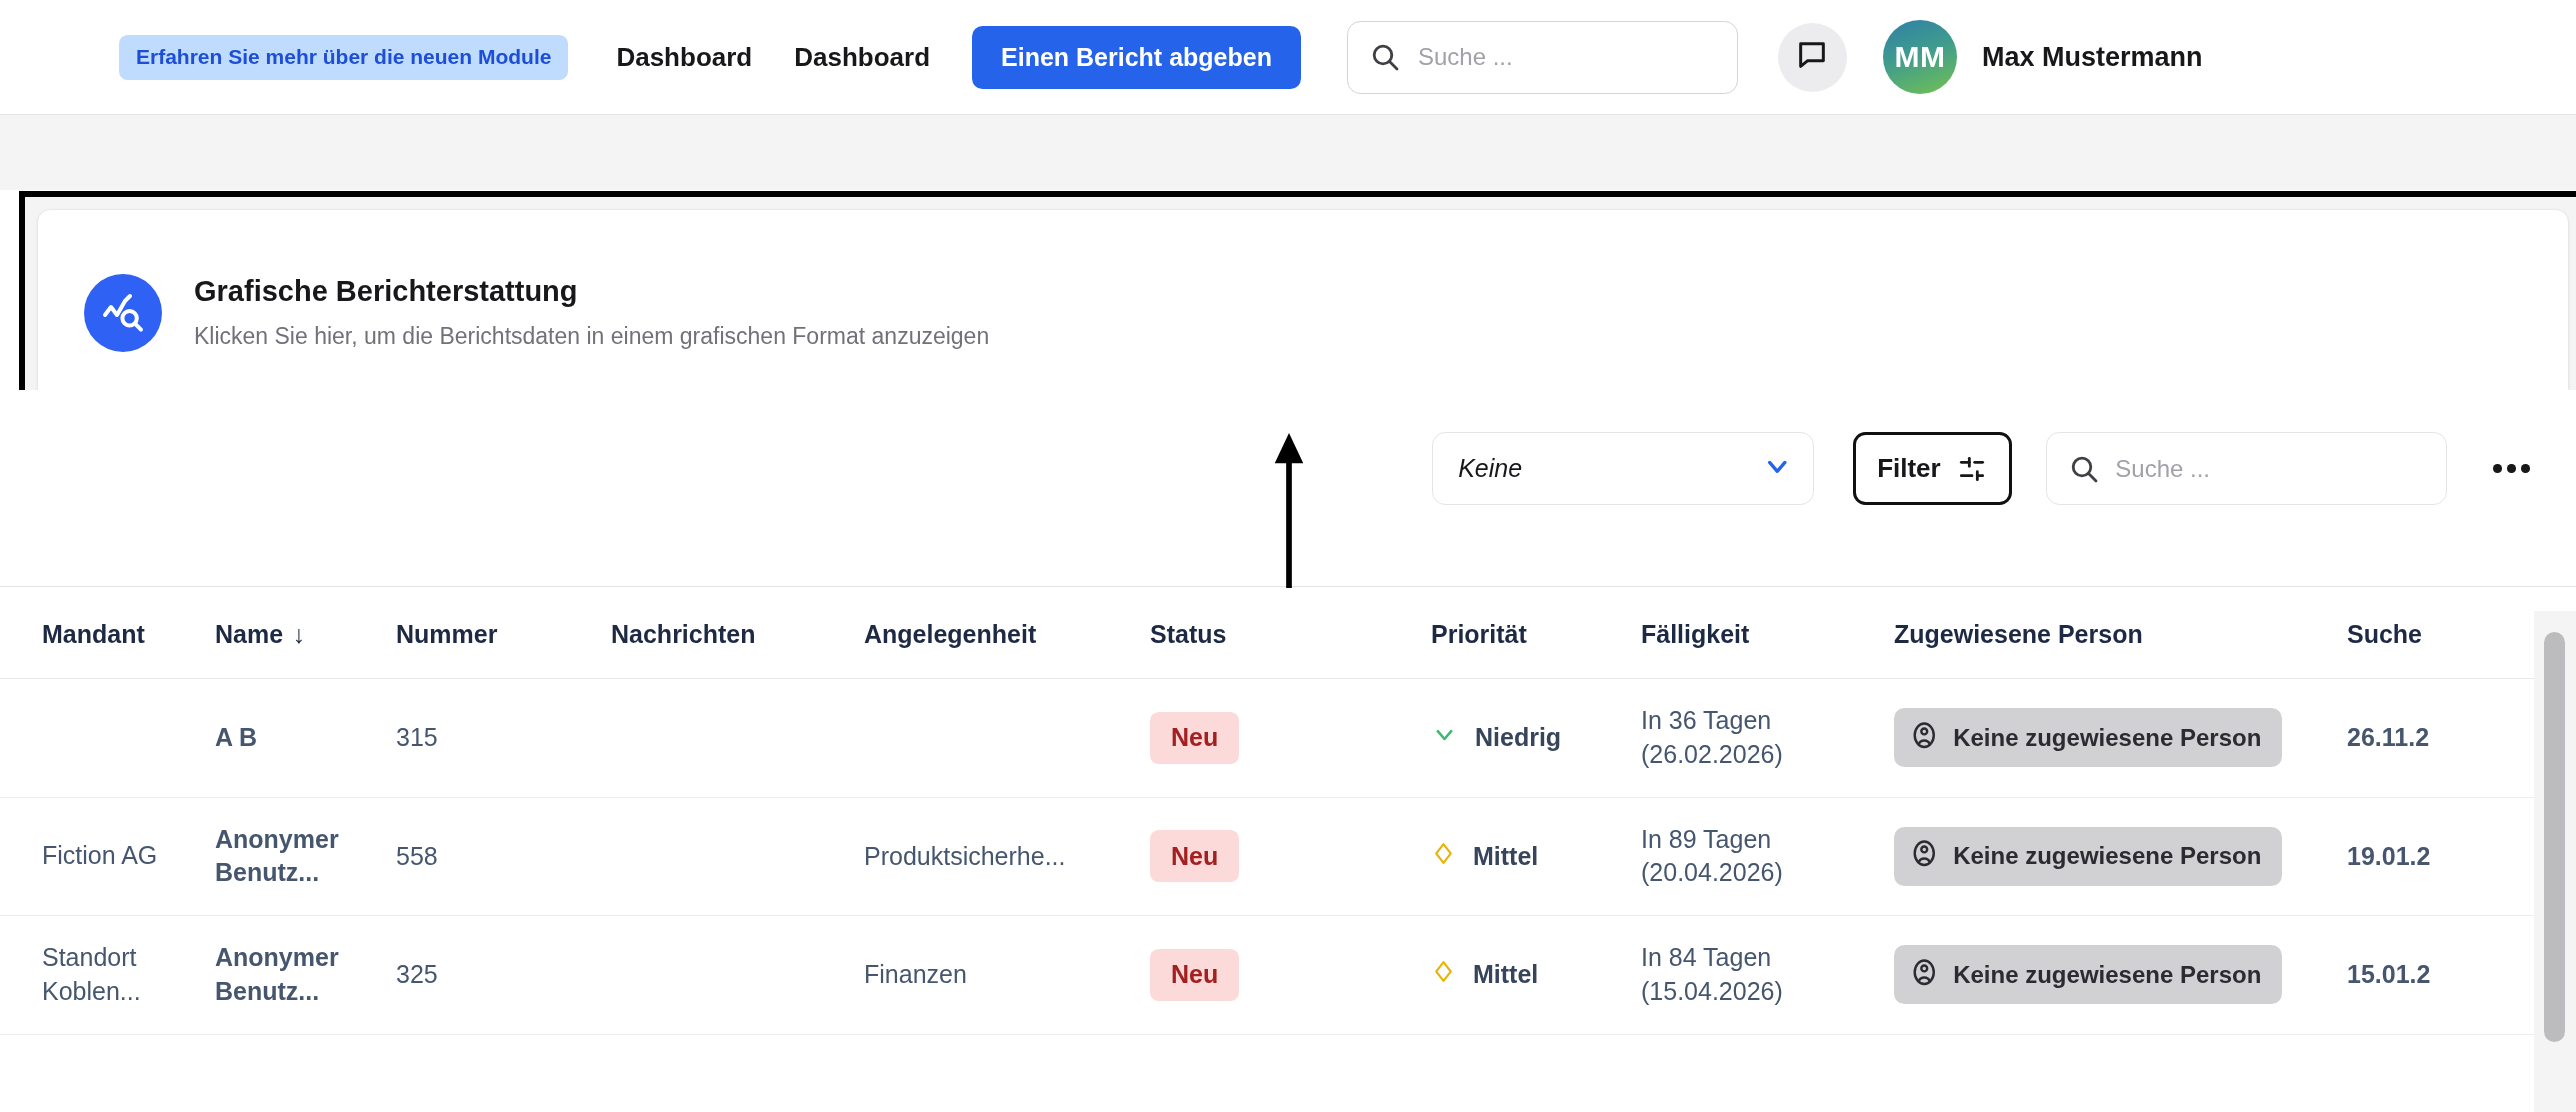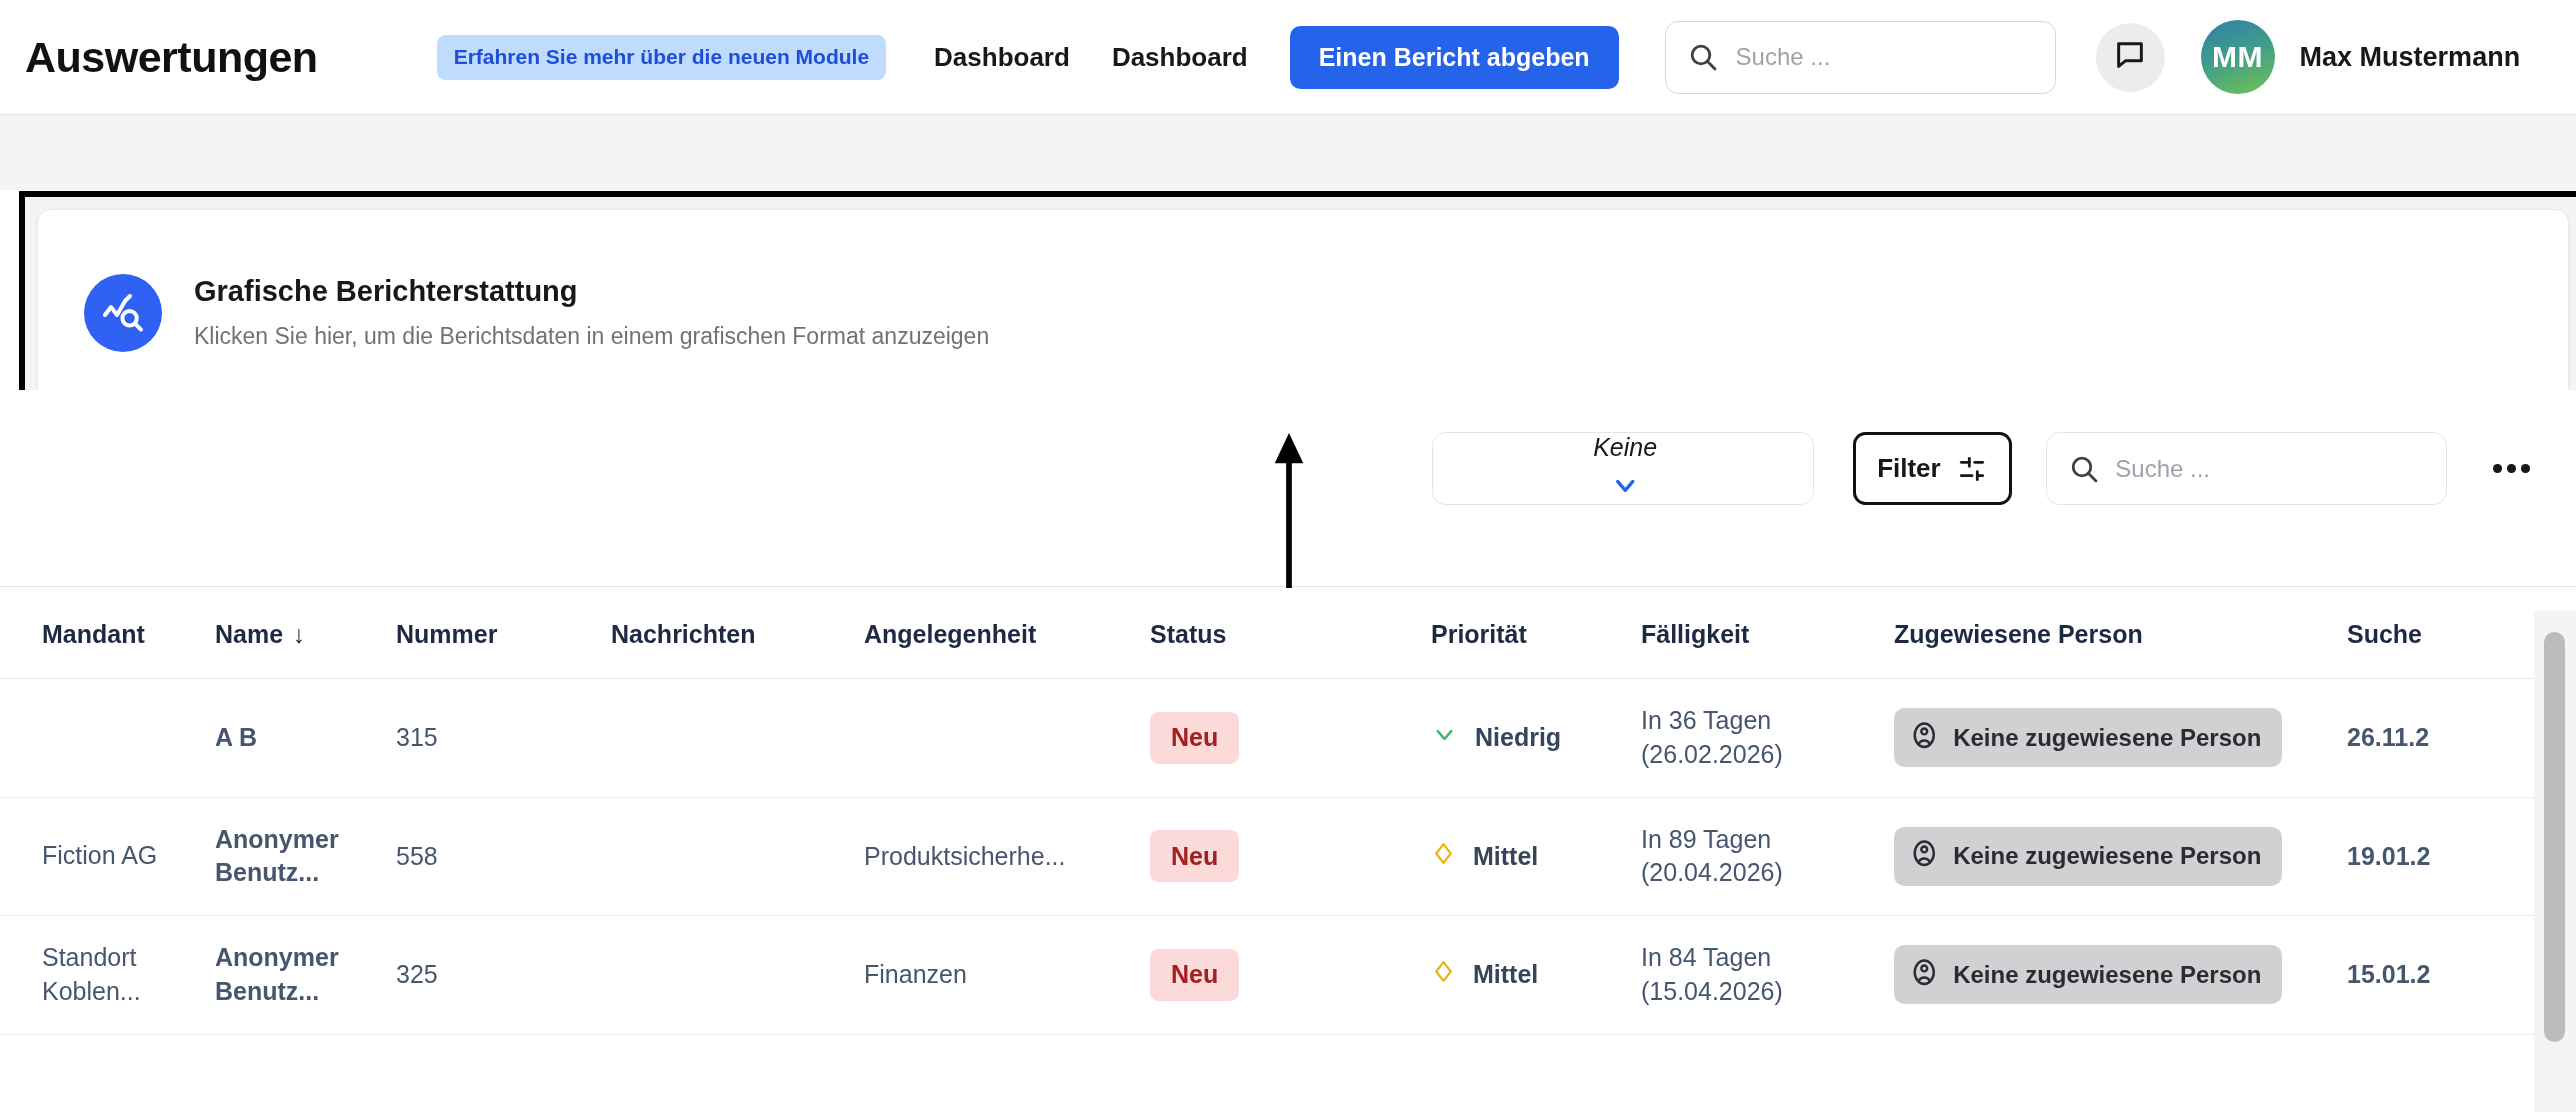--- a/index.html
+++ b/index.html
@@ -154,21 +154,20 @@
     display: flex; align-items: center;
   }
   .select-box {
     width: 382px; height: 73px;
     border: 1.9px solid #e4e4e7;
     border-radius: 13.4px;
     background: #ffffff;
     display: flex; align-items: center; justify-content: space-between;
     padding: 0 21px 0 25px;
     cursor: pointer;
-    flex-direction: column;
   }
   .select-value {
     font-size: 25px; font-style: italic; color: #18181b;
   }
   .filter-btn {
     margin-left: 39px;
     height: 73px;
     border: 3.8px solid #111113;
     border-radius: 12.4px;
     background: #ffffff;
@@ -294,21 +293,20 @@
     width: 21px; height: 410px;
     border-radius: 10.5px;
     background: #bcbcbe;
     cursor: grab;
   }
 </style>
 </head>
 <body>
 
 <div class="topbar">
-  <div class="app-title">Auswertungen</div>
 
   <button class="pill-link">Erfahren Sie mehr über die neuen Module</button>
 
   <div class="nav-link first">Dashboard</div>
   <div class="nav-link">Dashboard</div>
 
   <button class="primary-btn">Einen Bericht abgeben</button>
 
   <div class="search-box">
     <span class="mag">

